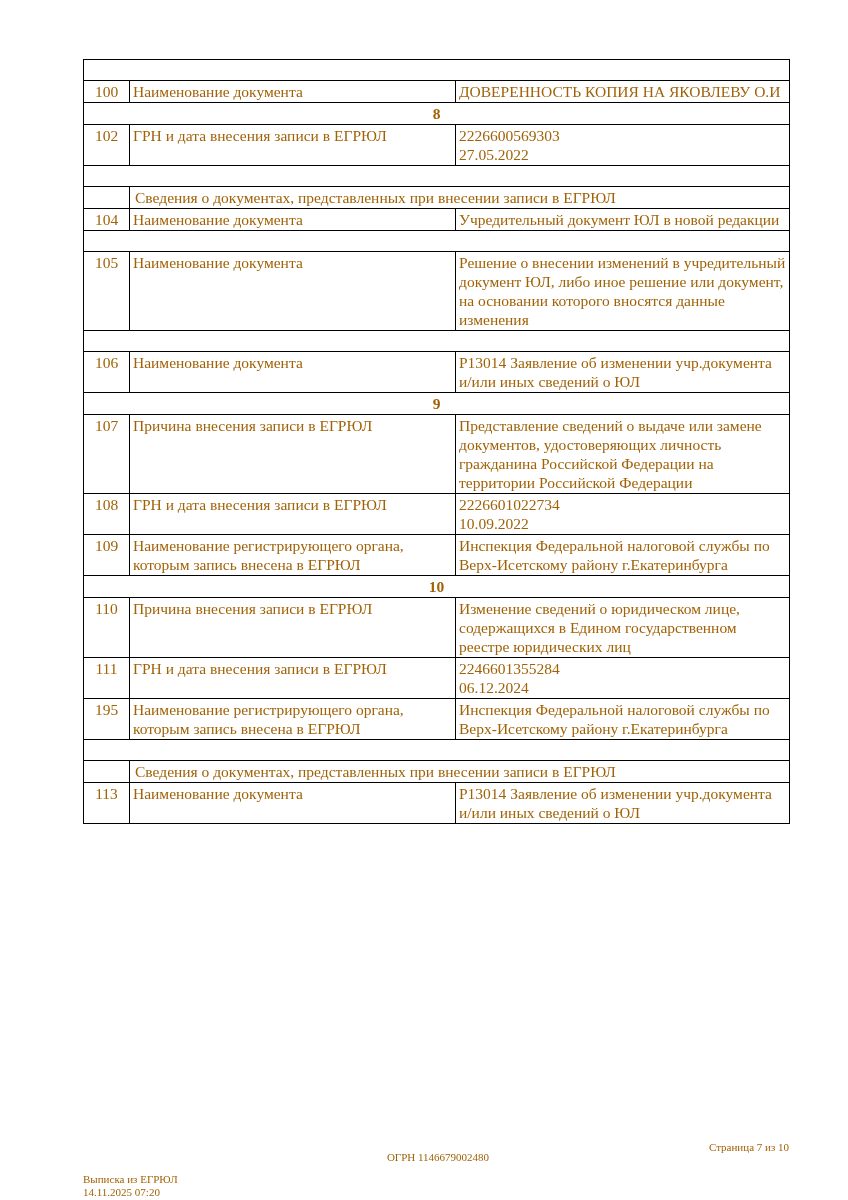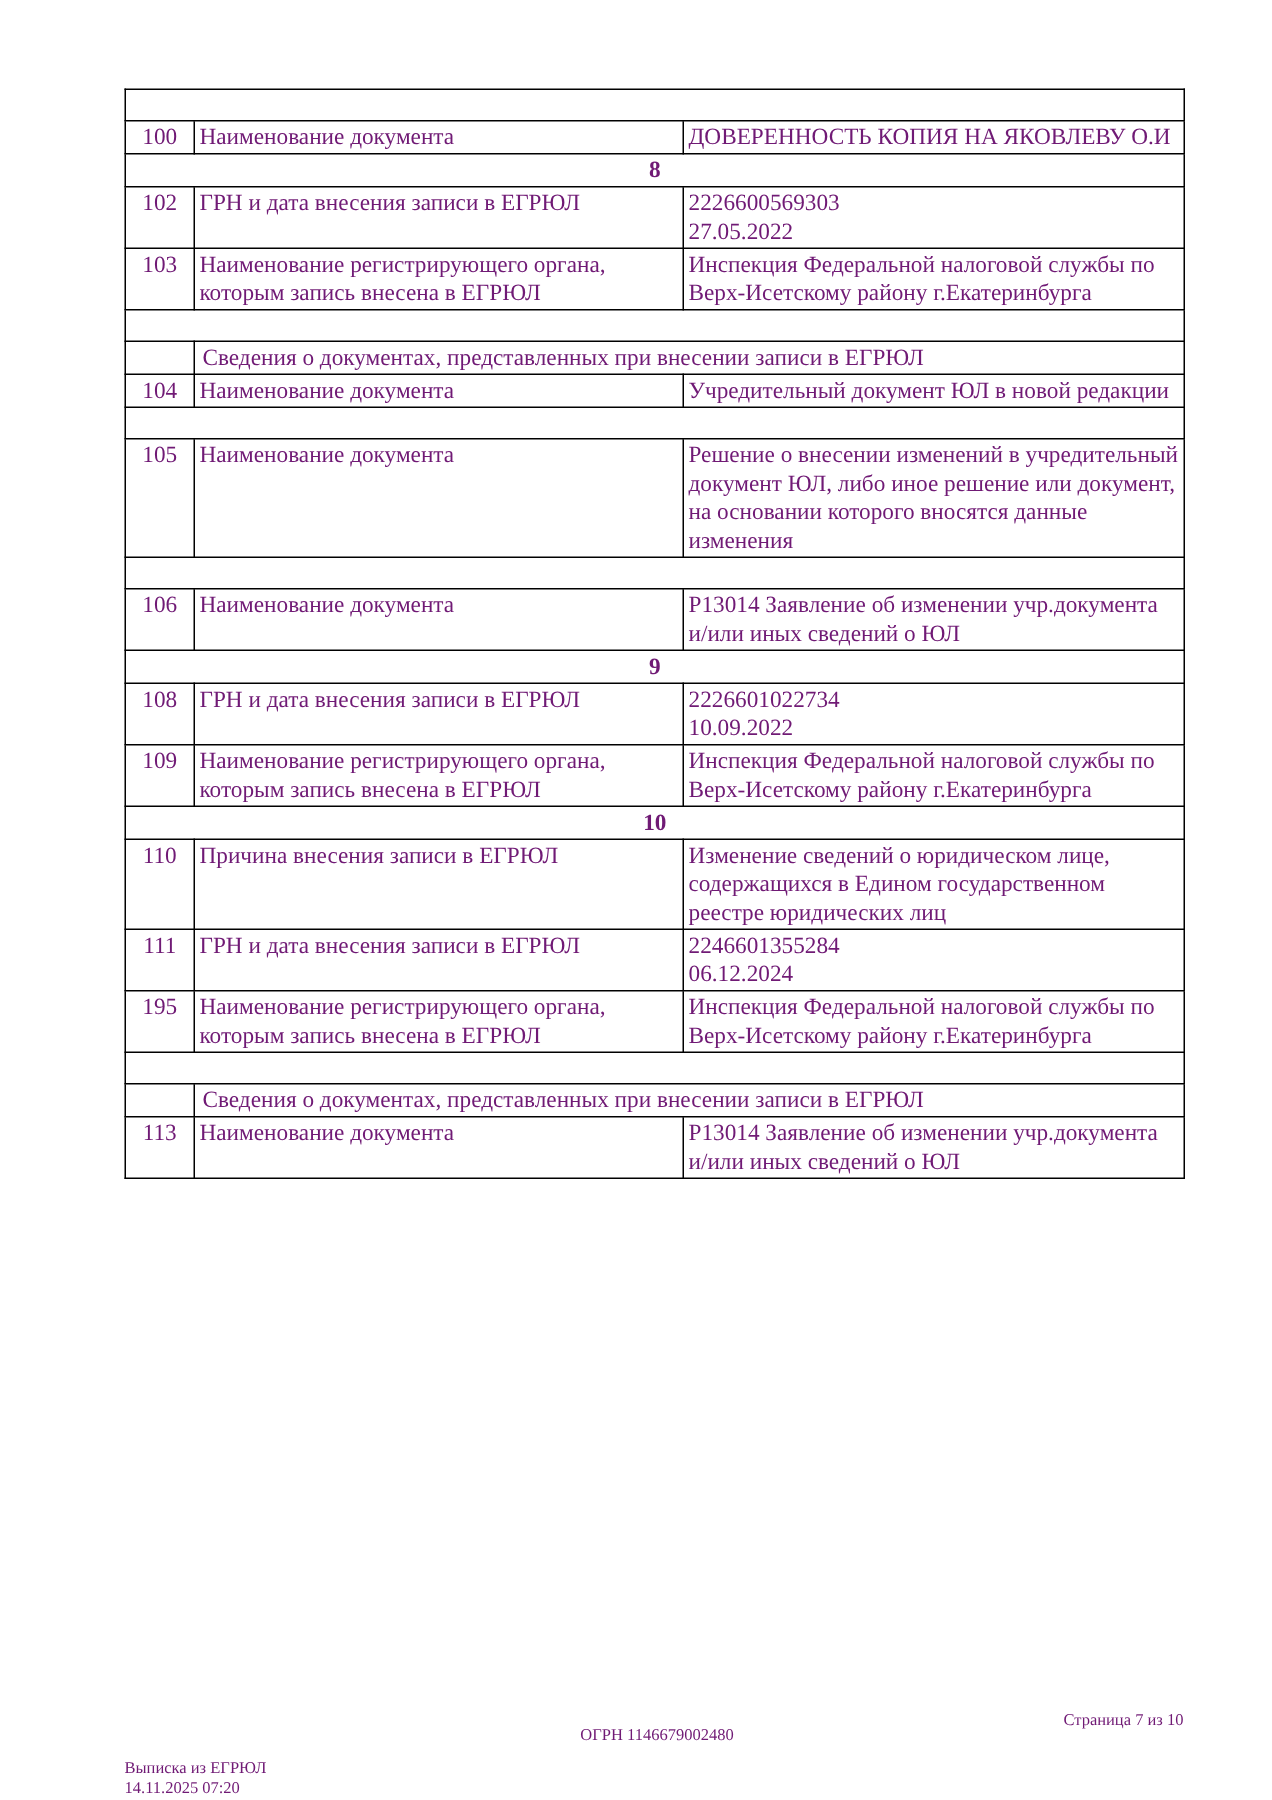--- a/index.html
+++ b/index.html
@@ -3,21 +3,21 @@
 <meta charset="utf-8">
 <style>
   * { margin: 0; padding: 0; box-sizing: border-box; }
   html, body { background: #e8e8e8; }
   .page {
     position: relative;
     width: 848px;
     height: 1200px;
     margin: 0 auto;
     background: #ffffff;
-    color: #701a75;
+    color: #a16207;
     font-family: "Liberation Serif", serif;
     overflow: hidden;
   }
   table.records {
     position: absolute;
     left: 83px;
     top: 59px;
     width: 706px;
     border-collapse: collapse;
     table-layout: fixed;
@@ -88,25 +88,20 @@
         </tr>
         <tr class="row-section">
           <td class="c-section" colspan="3">8</td>
         </tr>
         <tr class="row-item">
           <td class="c-num">102</td>
           <td class="c-label">ГРН и дата внесения записи в ЕГРЮЛ</td>
           <td class="c-value">2226600569303
 27.05.2022</td>
         </tr>
-        <tr class="row-item">
-          <td class="c-num">103</td>
-          <td class="c-label">Наименование регистрирующего органа, которым запись внесена в ЕГРЮЛ</td>
-          <td class="c-value">Инспекция Федеральной налоговой службы по Верх-Исетскому району г.Екатеринбурга</td>
-        </tr>
         <tr class="row-empty">
           <td class="c-empty" colspan="3"></td>
         </tr>
         <tr class="row-header">
           <td class="c-num"></td>
           <td class="c-headtext" colspan="2">Сведения о документах, представленных при внесении записи в ЕГРЮЛ</td>
         </tr>
         <tr class="row-item">
           <td class="c-num">104</td>
           <td class="c-label">Наименование документа</td>
@@ -123,20 +118,25 @@
         <tr class="row-empty">
           <td class="c-empty" colspan="3"></td>
         </tr>
         <tr class="row-item">
           <td class="c-num">106</td>
           <td class="c-label">Наименование документа</td>
           <td class="c-value">Р13014 Заявление об изменении учр.документа и/или иных сведений о ЮЛ</td>
         </tr>
         <tr class="row-section">
           <td class="c-section" colspan="3">9</td>
+        </tr>
+        <tr class="row-item">
+          <td class="c-num">107</td>
+          <td class="c-label">Причина внесения записи в ЕГРЮЛ</td>
+          <td class="c-value">Представление сведений о выдаче или замене документов, удостоверяющих личность гражданина Российской Федерации на территории Российской Федерации</td>
         </tr>
         <tr class="row-item">
           <td class="c-num">108</td>
           <td class="c-label">ГРН и дата внесения записи в ЕГРЮЛ</td>
           <td class="c-value">2226601022734
 10.09.2022</td>
         </tr>
         <tr class="row-item">
           <td class="c-num">109</td>
           <td class="c-label">Наименование регистрирующего органа, которым запись внесена в ЕГРЮЛ</td>

